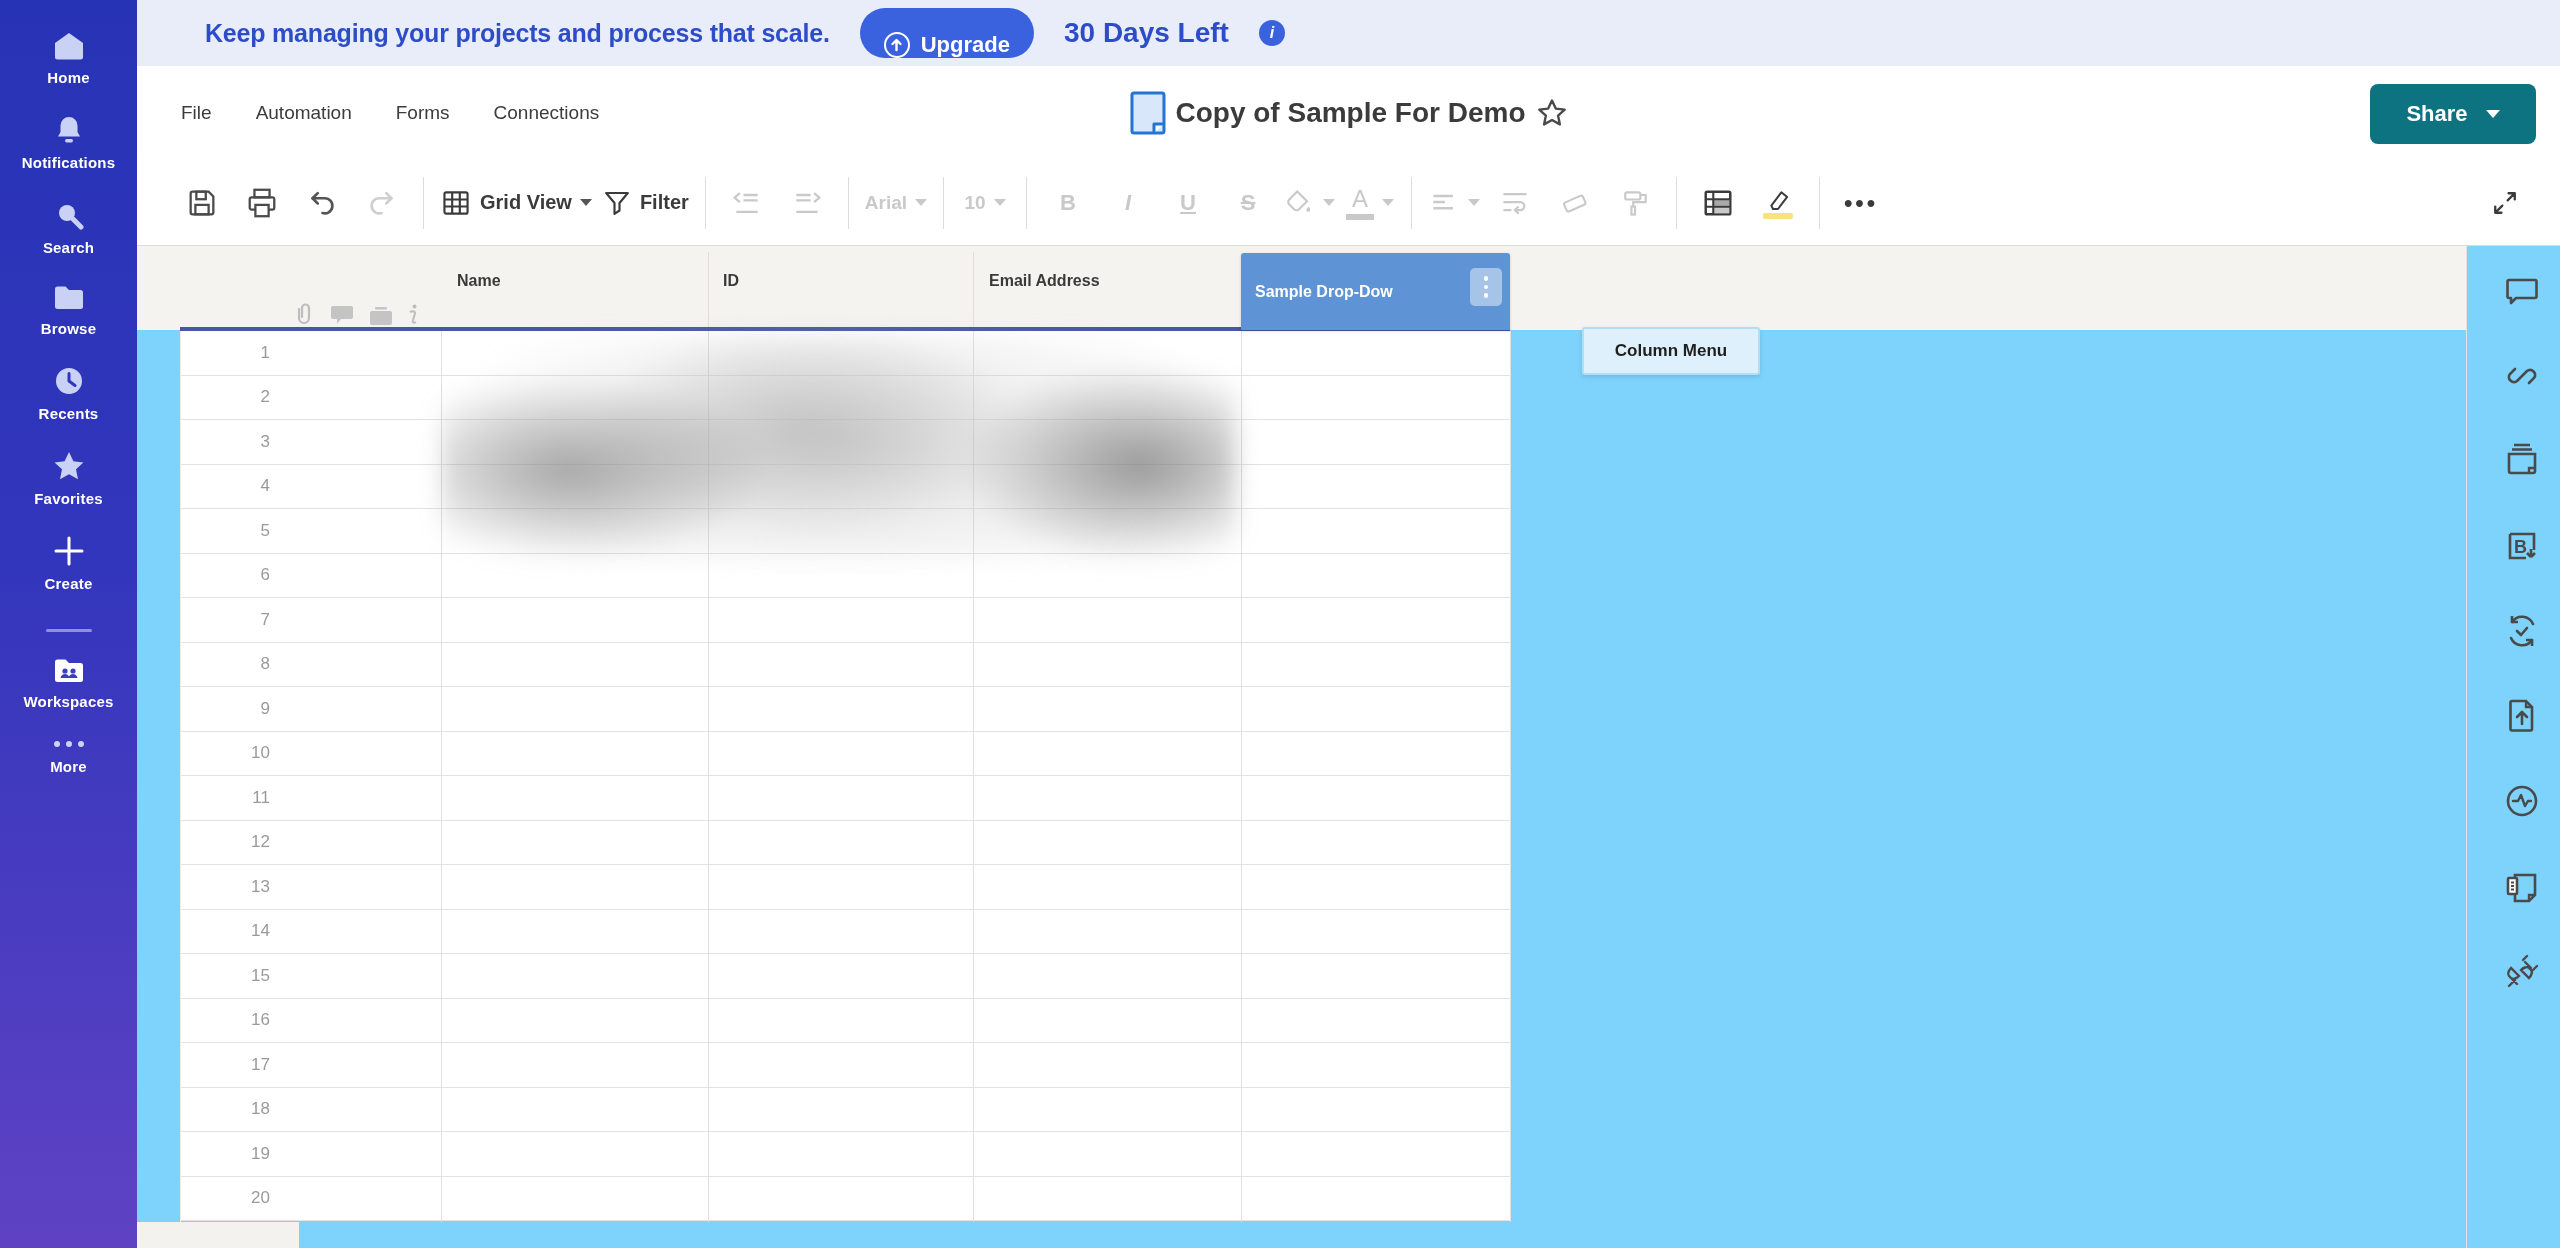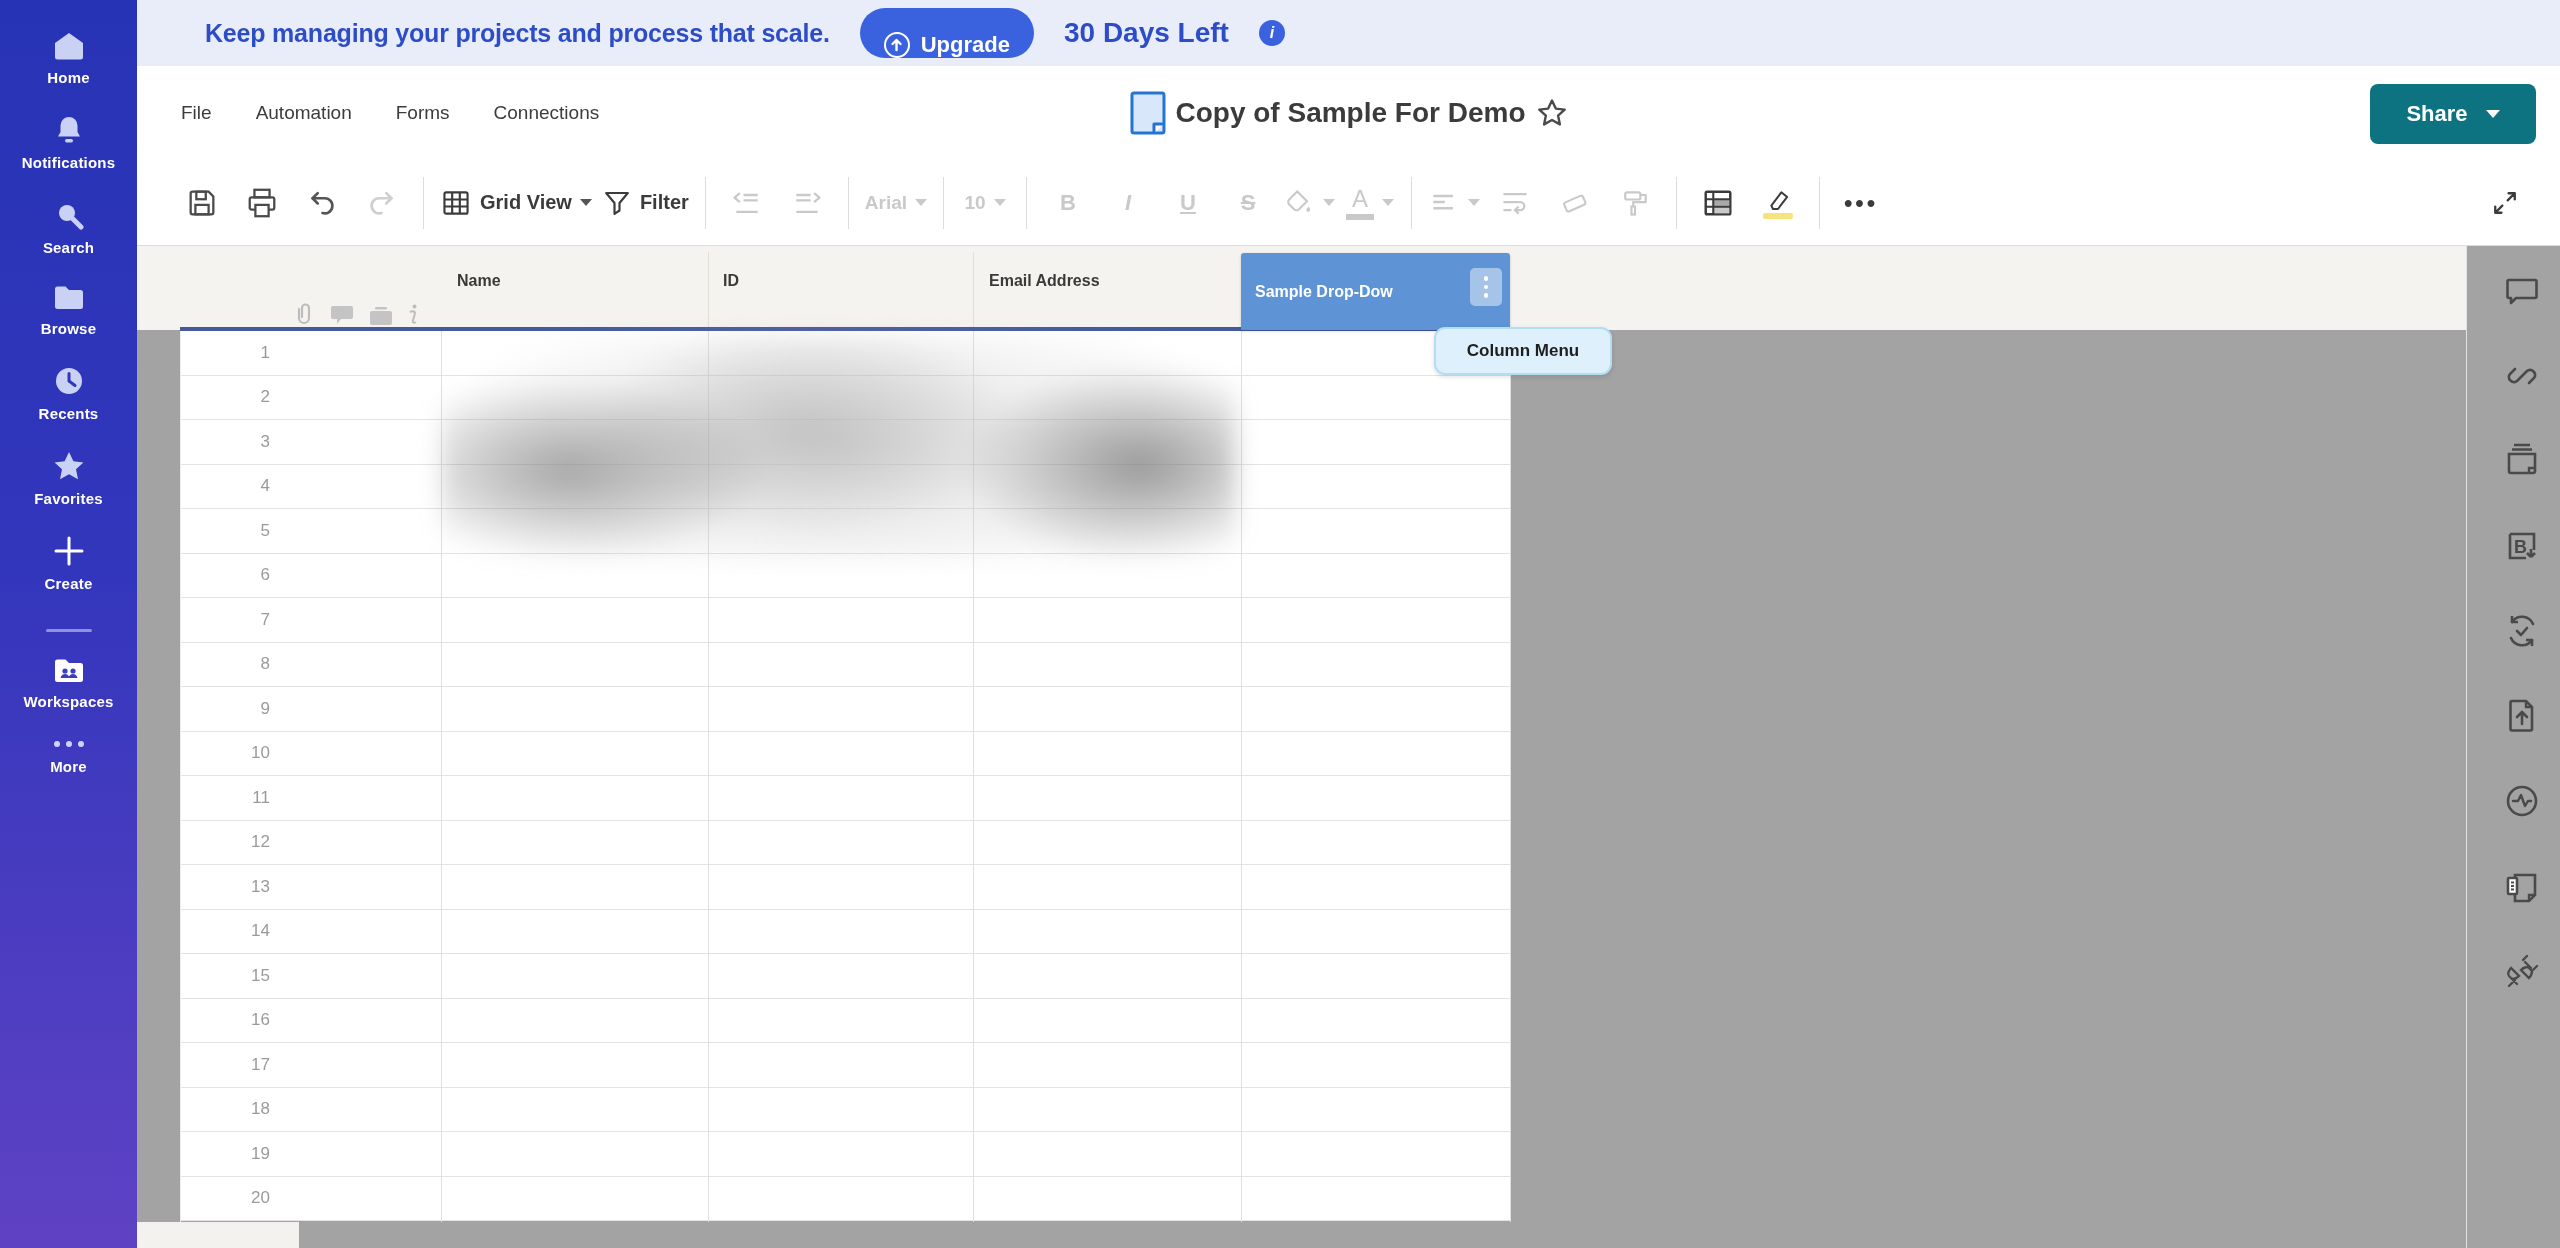--- a/index.html
+++ b/index.html
@@ -1,18 +1,18 @@
 <!DOCTYPE html>
 <html><head>
 <meta charset="utf-8">
 <style>
   * { margin:0; padding:0; box-sizing:border-box; }
   html,body { width:2560px; height:1248px; overflow:hidden; background:#fff;
     font-family:"Liberation Sans", sans-serif; }
-  #page { position:relative; width:2560px; height:1248px; background:#a3a3a3; }
+  #page { position:relative; width:2560px; height:1248px; background:#7dd3fc; }
 
   
   .sidebar { position:absolute; left:0; top:0; width:137px; height:1248px;
     background:linear-gradient(180deg,#2733b5 0%,#3236bc 45%,#5f42c4 100%);
     display:flex; flex-direction:column; align-items:center; padding-top:32px; z-index:5; }
   .nav-item { display:flex; flex-direction:column; align-items:center; gap:9px;
     margin-bottom:29px; cursor:pointer; width:100%; }
   .nav-item .lbl { color:#fff; font-size:15px; font-weight:700; letter-spacing:.2px; }
   .nav-divider { width:46px; border-top:3px solid rgba(255,255,255,.45);
     border-radius:2px; margin:8px 0 26px 0; }
@@ -80,22 +80,22 @@
   .sel-header { position:absolute; left:1241px; top:253px; width:269px; height:77px;
     background:#5e94d6; border-radius:3px 3px 0 0; box-shadow:0 1px 3px rgba(0,0,0,.18);
     display:flex; align-items:center; cursor:pointer; }
   .sel-header .txt { color:#fff; font-size:16px; font-weight:700; padding-left:14px;
     white-space:nowrap; overflow:hidden; width:224px; }
   .kebab { position:absolute; right:8px; top:15px; width:32px; height:38px;
     background:rgba(255,255,255,.45); border-radius:5px; display:flex; flex-direction:column;
     align-items:center; justify-content:center; gap:4px; cursor:pointer; }
   .kebab i { width:4.5px; height:4.5px; border-radius:50%; background:#fff; }
 
-  .tooltip { position:absolute; left:1434px; top:327px; width:178px; height:48px;
-    background:#ddf0fb; border:2px solid #b5ddf2; border-radius:11px;
+  .tooltip { position:absolute; left:1582px; top:327px; width:178px; height:48px;
+    background:#ddf0fb; border:2px solid #b5ddf2; border-radius:3px;
     box-shadow:0 2px 5px rgba(0,0,0,.12); display:flex; align-items:center; justify-content:center;
     font-size:17px; font-weight:700; color:#1f1f1f; z-index:6; }
 
   .blur-patch { position:absolute; left:441px; top:334px; width:795px; height:226px;
     border-radius:24px; filter:blur(11px); pointer-events:none; z-index:3;
     background:
       radial-gradient(280px 130px at 16% 60%, rgba(120,120,120,.62), rgba(120,120,120,0) 72%),
       radial-gradient(300px 150px at 46% 42%, rgba(165,165,165,.5), rgba(165,165,165,0) 72%),
       radial-gradient(250px 140px at 88% 58%, rgba(110,110,110,.68), rgba(110,110,110,0) 72%),
       radial-gradient(540px 210px at 50% 50%, rgba(195,195,195,.55), rgba(195,195,195,0) 78%); }

